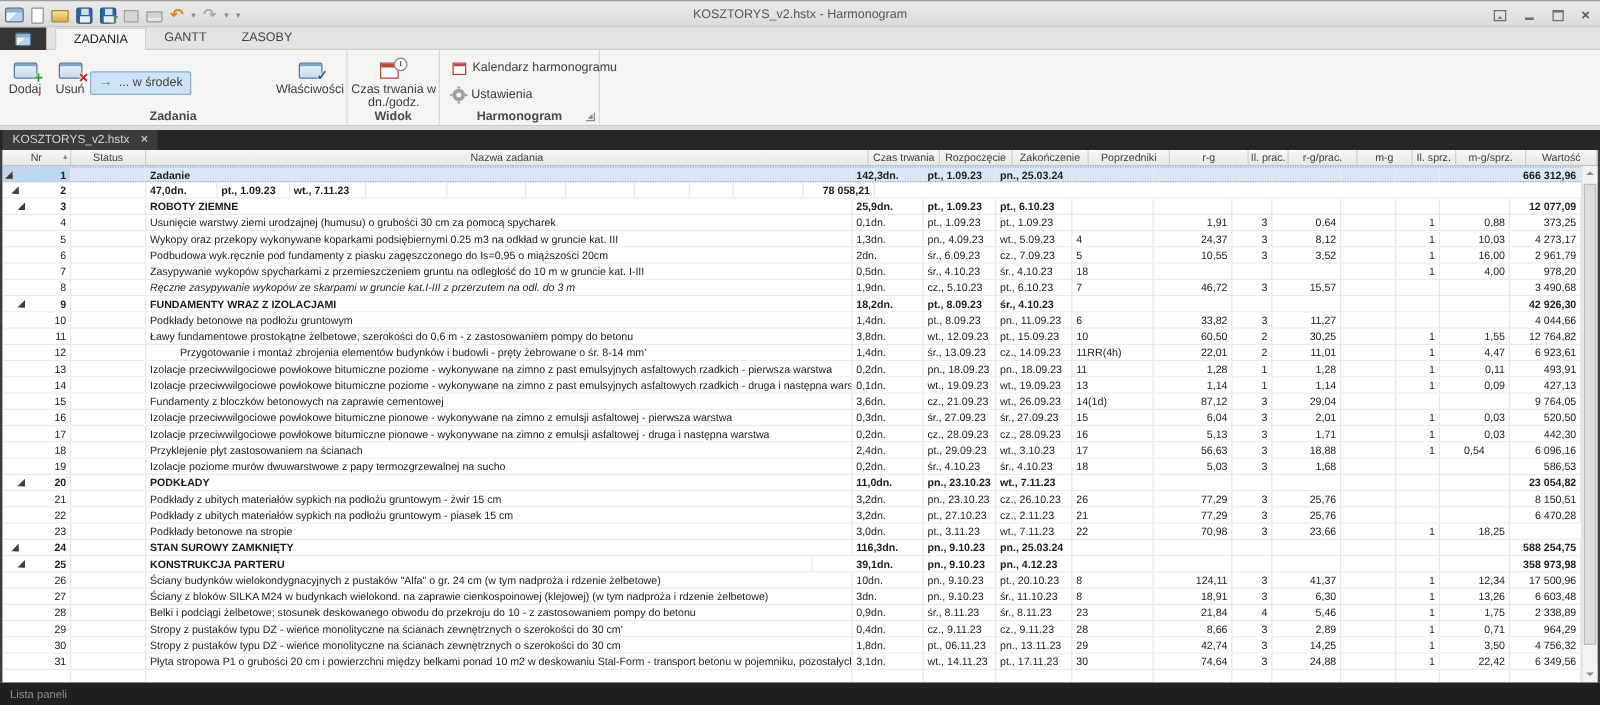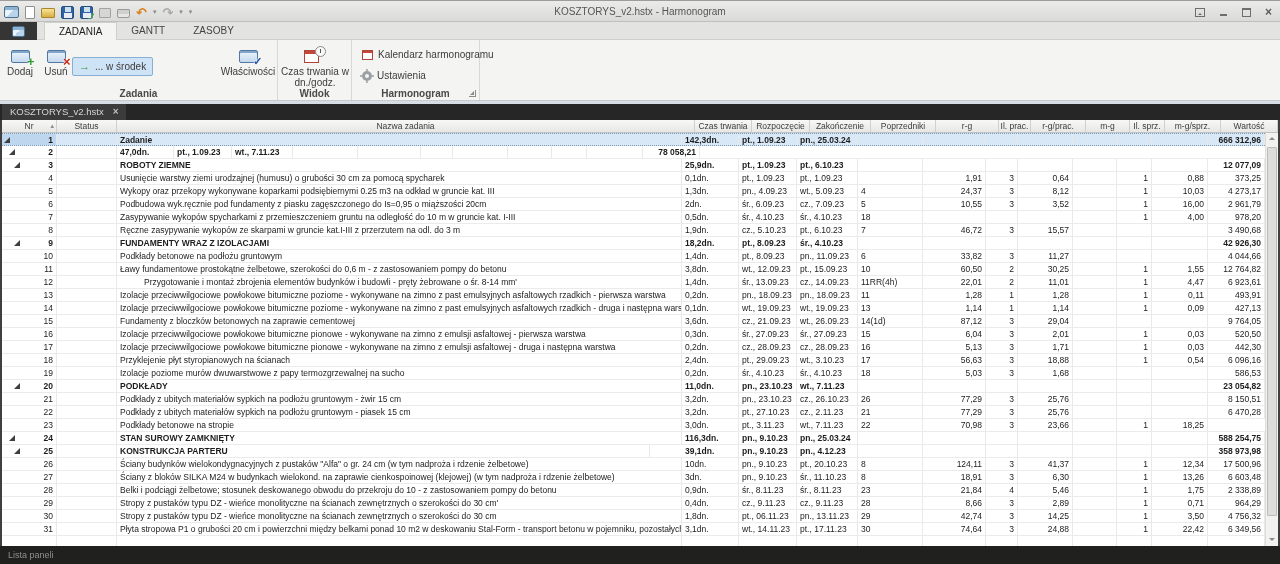--- a/index.html
+++ b/index.html
@@ -364,21 +364,21 @@
         <div class="c c-ilprac num" style="width: 32px;"></div>
         <div class="c c-rgprac num" style="width: 55px;"></div>
         <div class="c c-mg num" style="width: 44px;"></div>
         <div class="c c-ilsprz num" style="width: 35px;">1</div>
         <div class="c c-mgsprz num" style="width: 56px;">4,00</div>
         <div class="c c-wartosc num" style="width: 57px;">978,20</div>
       </div>
       <div class="grow">
         <div class="c c-nr" style="width: 55px;"><span>8</span></div>
         <div class="c c-status" style="width: 60px;"></div>
-        <div class="c c-name" style="flex: 1 1 0%;">Ręczne zasypywanie wykopów ze skarpami w gruncie kat.I-III z przerzutem na odl. do 3 m</div>
+        <div class="c c-name" style="flex: 1 1 0%; font-style: italic;">Ręczne zasypywanie wykopów ze skarpami w gruncie kat.I-III z przerzutem na odl. do 3 m</div>
         <div class="c c-dur" style="width: 57px;">1,9dn.</div>
         <div class="c c-start" style="width: 58px;">cz., 5.10.23</div>
         <div class="c c-end" style="width: 61px;">pt., 6.10.23</div>
         <div class="c c-pred" style="width: 65px;">7</div>
         <div class="c c-rg num" style="width: 63px;">46,72</div>
         <div class="c c-ilprac num" style="width: 32px;">3</div>
         <div class="c c-rgprac num" style="width: 55px;">15,57</div>
         <div class="c c-mg num" style="width: 44px;"></div>
         <div class="c c-ilsprz num" style="width: 35px;"></div>
         <div class="c c-mgsprz num" style="width: 56px;"></div>
@@ -524,31 +524,31 @@
         <div class="c c-ilprac num" style="width: 32px;">3</div>
         <div class="c c-rgprac num" style="width: 55px;">1,71</div>
         <div class="c c-mg num" style="width: 44px;"></div>
         <div class="c c-ilsprz num" style="width: 35px;">1</div>
         <div class="c c-mgsprz num" style="width: 56px;">0,03</div>
         <div class="c c-wartosc num" style="width: 57px;">442,30</div>
       </div>
       <div class="grow">
         <div class="c c-nr" style="width: 55px;"><span>18</span></div>
         <div class="c c-status" style="width: 60px;"></div>
-        <div class="c c-name" style="flex: 1 1 0%;">Przyklejenie płyt styropianowych na ścianach</div>
+        <div class="c c-name" style="flex: 1 1 0%;">Przyklejenie płyt zastosowaniem na ścianach</div>
         <div class="c c-dur" style="width: 57px;">2,4dn.</div>
         <div class="c c-start" style="width: 58px;">pt., 29.09.23</div>
         <div class="c c-end" style="width: 61px;">wt., 3.10.23</div>
         <div class="c c-pred" style="width: 65px;">17</div>
         <div class="c c-rg num" style="width: 63px;">56,63</div>
         <div class="c c-ilprac num" style="width: 32px;">3</div>
         <div class="c c-rgprac num" style="width: 55px;">18,88</div>
         <div class="c c-mg num" style="width: 44px;"></div>
         <div class="c c-ilsprz num" style="width: 35px;">1</div>
-        <div class="c c-mgsprz num" style="width: 56px;">0,54</div>
+        <div class="c c-mgsprz num" style="width: 56px; text-align: center;">0,54</div>
         <div class="c c-wartosc num" style="width: 57px;">6 096,16</div>
       </div>
       <div class="grow">
         <div class="c c-nr" style="width: 55px;"><span>19</span></div>
         <div class="c c-status" style="width: 60px;"></div>
         <div class="c c-name" style="flex: 1 1 0%;">Izolacje poziome murów dwuwarstwowe z papy termozgrzewalnej na sucho</div>
         <div class="c c-dur" style="width: 57px;">0,2dn.</div>
         <div class="c c-start" style="width: 58px;">śr., 4.10.23</div>
         <div class="c c-end" style="width: 61px;">śr., 4.10.23</div>
         <div class="c c-pred" style="width: 65px;">18</div>

